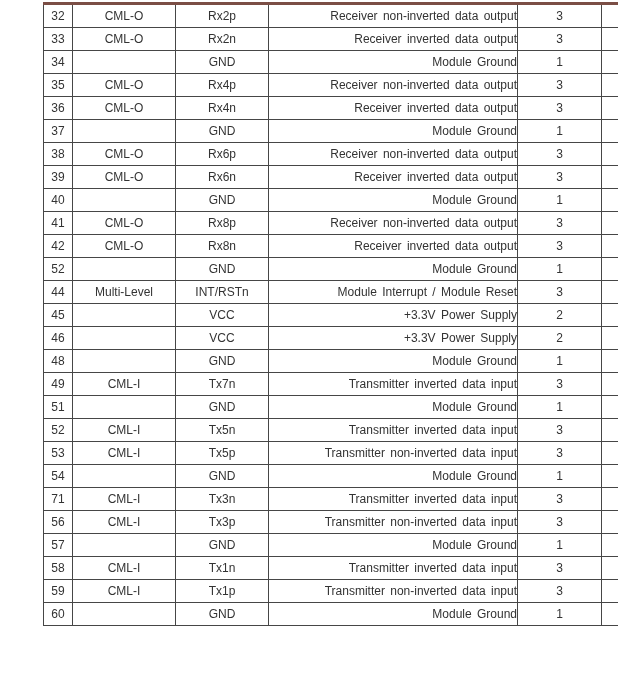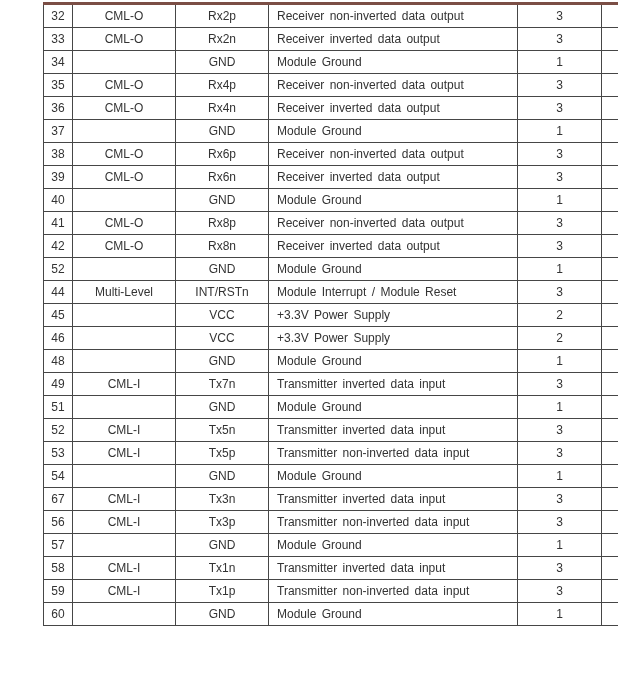--- a/index.html
+++ b/index.html
@@ -42,21 +42,21 @@
     text-align: center;
   }
   
   col.c0 { width: 29px; }
   col.c1 { width: 103px; }
   col.c2 { width: 93px; }
   col.c3 { width: 249px; }
   col.c4 { width: 84px; }
   col.c5 { width: 46px; }
   table.pin-table td.c3 {
-    text-align: left;
+    text-align: right;
     padding-left: 8px;
     word-spacing: 2px;
   }
 </style>
 </head>
 <body>
 
 <div class="page">
   <table class="pin-table">
     <colgroup>
@@ -230,21 +230,21 @@
         </tr>
         <tr>
           <td class="c0">54</td>
           <td class="c1"></td>
           <td class="c2">GND</td>
           <td class="c3">Module Ground</td>
           <td class="c4">1</td>
           <td class="c5">1</td>
         </tr>
         <tr>
-          <td class="c0">67</td>
+          <td class="c0">71</td>
           <td class="c1">CML-I</td>
           <td class="c2">Tx3n</td>
           <td class="c3">Transmitter inverted data input</td>
           <td class="c4">3</td>
           <td class="c5"></td>
         </tr>
         <tr>
           <td class="c0">56</td>
           <td class="c1">CML-I</td>
           <td class="c2">Tx3p</td>

